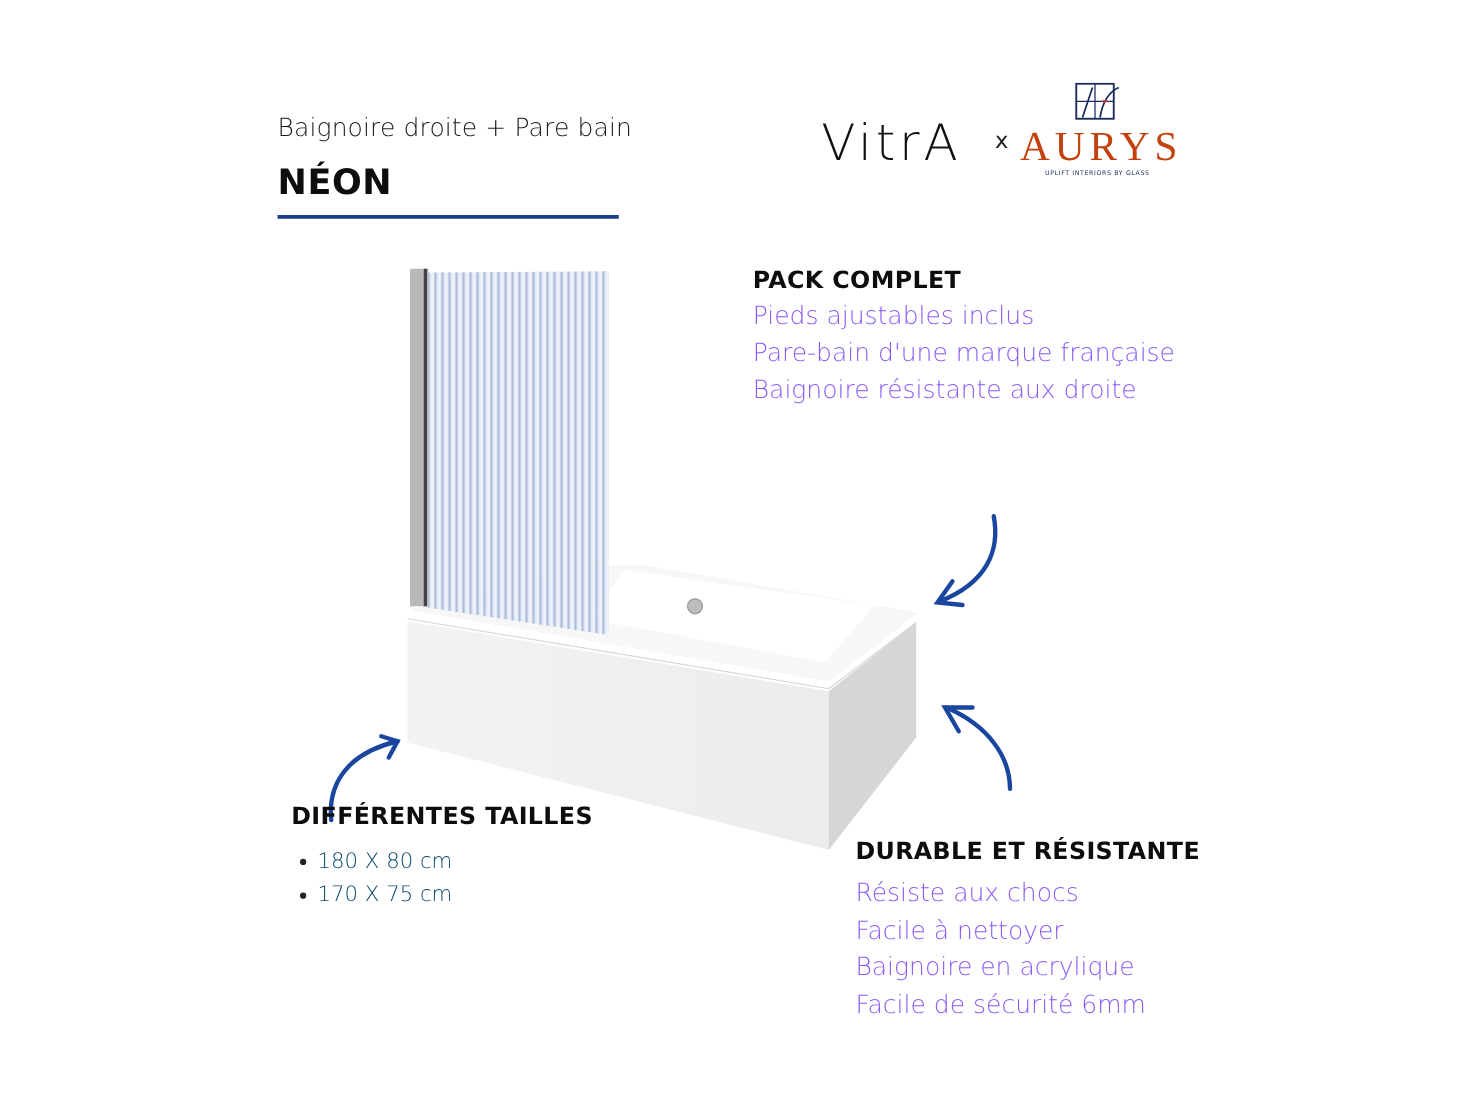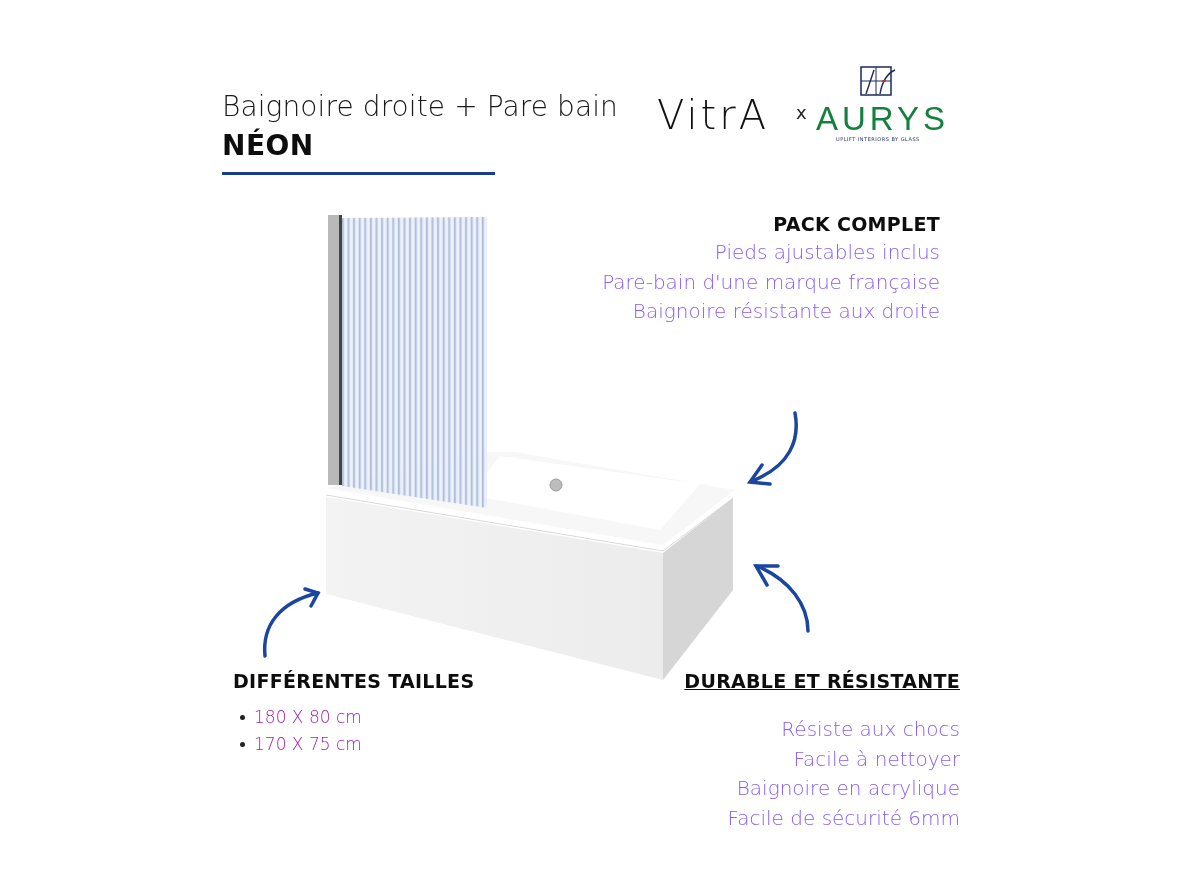--- a/index.html
+++ b/index.html
@@ -1,34 +1,34 @@
 <!DOCTYPE html>
 <html><head>
 <meta charset="utf-8">
 <style>
   html,body{margin:0;padding:0;background:#ffffff;}
   body{width:1180px;height:885px;position:relative;overflow:hidden;font-family:"DejaVu Sans","Liberation Sans",sans-serif;color:#141414;}
   .abs{position:absolute;}
-  #subtitle{left:222px;top:90px;font-size:28px;font-weight:300;letter-spacing:0.1px;color:#1a1a1a;white-space:nowrap;}
+  #subtitle{left:222px;top:90px;font-size:20px;font-weight:300;letter-spacing:0.1px;color:#1a1a1a;white-space:nowrap;}
   #title{left:222px;top:129px;font-size:28px;font-weight:bold;color:#0d0d0d;letter-spacing:0.5px;}
   #underline{left:222px;top:172px;width:273px;height:3px;background:#1b3e8c;}
   .logo-vitra{left:657px;top:92px;font-family:"DejaVu Sans",sans-serif;font-size:40px;font-weight:200;letter-spacing:3px;color:#111;}
   .logo-x{left:796px;top:102px;font-size:18px;color:#222;}
-  .logo-aurys{left:816px;top:100px;font-size:33px;color:#15803d;letter-spacing:4px;font-family:Liberation Sans, sans-serif;}
+  .logo-aurys{left:816px;top:100px;font-size:33px;color:#c2410c;letter-spacing:4px;font-family:Liberation Serif, serif;}
   .logo-tag{left:836px;top:136px;font-size:5px;color:#1d2a5e;letter-spacing:0.5px;white-space:nowrap;}
-  .block{text-align:right;}
+  .block{}
   .head{font-weight:bold;font-size:19px;color:#0d0d0d;letter-spacing:0.3px;}
   .line{font-size:20px;font-weight:300;color:#8b5cf6;line-height:29.5px;white-space:nowrap;}
   #pack{right:240px;top:213px;}
   #pack .head{margin-bottom:3px;}
   #durable{right:220px;top:670px;}
-  #durable .head{margin-bottom:23px;text-decoration:underline;}
-  #sizes{left:233px;top:670px;}
+  #durable .head{margin-bottom:8px;}
+  #sizes{left:233px;top:642px;}
   #sizes .head{margin-bottom:12px;}
-  .bullet{font-size:17px;font-weight:300;line-height:27px;color:#a21caf;display:flex;align-items:center;white-space:nowrap;}
+  .bullet{font-size:17px;font-weight:300;line-height:27px;color:#0c4a6e;display:flex;align-items:center;white-space:nowrap;}
   .dot{display:inline-block;width:5px;height:5px;border-radius:50%;background:#222;margin:0 9px 0 7px;}
   svg.art{position:absolute;left:0;top:0;}
 </style>
 </head>
 <body>
 
 <svg class="art" width="1180" height="885">
   <defs>
     <pattern id="flutes" x="342" y="0" width="5.6" height="10" patternUnits="userSpaceOnUse">
       <rect width="5.6" height="10" fill="#dfe7f4"></rect>

